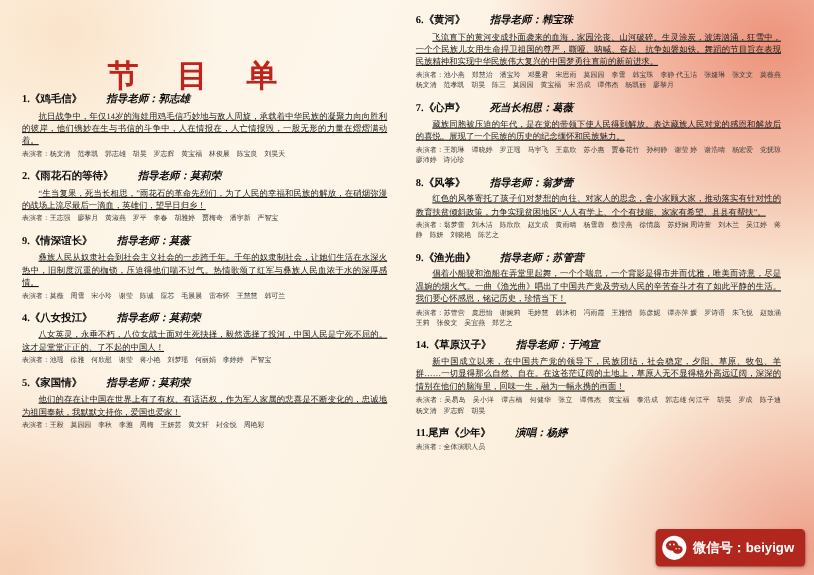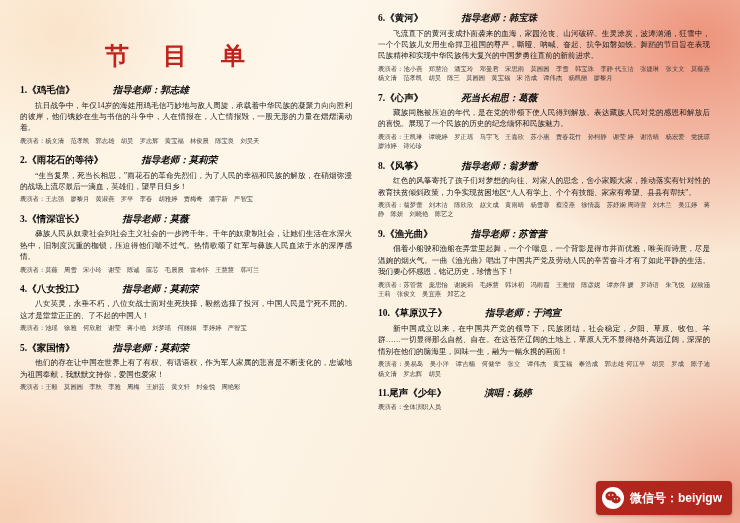--- a/index.html
+++ b/index.html
@@ -23,52 +23,53 @@
     content:"";
     position:absolute; right:0; top:0; width:240px; height:523px;
     background:
       radial-gradient(ellipse 150px 120px at 690px 120px, rgba(214,45,30,0.30), rgba(214,45,30,0) 70%),
       radial-gradient(ellipse 120px 150px at 735px 300px, rgba(220,60,35,0.22), rgba(220,60,35,0) 70%);
     pointer-events:none;
   }
 
   .title {
     position:absolute;
-    left:22px; top:40px; width:320px;
+    left:22px; top:50px; width:320px;
     text-align:center;
     font-family:"Liberation Serif", serif;
-    font-size:24px; font-weight:bold;
+    font-size:28px; font-weight:bold;
     color:#c0231c;
     letter-spacing:14px;
   }
 
   .col {
     position:absolute;
     top:0;
     width:332px;
     padding:0;
   }
   .col.left { left:20px; top:84px; }
   .col.right { left:378px; top:12px; }
 
   .item { margin-bottom:9px; }
   .item-head {
     font-size:9.5px; font-weight:bold; color:#0c0c0c;
     font-family:"Liberation Serif", serif;
-    display:flex; gap:38px; align-items:baseline;
+    display:flex; gap:22px; align-items:baseline;
     margin-bottom:2.5px;
   }
   .item-head .num-title { white-space:nowrap; }
   .item-head .director { white-space:nowrap;font-style:italic; }
   .desc {
     font-size:7.6px; line-height:1.5; color:#1a1a1a;
     text-align:justify;
     text-indent:15px;
     font-family:"Liberation Serif", serif;
     margin:0 0 2px 0;
+    text-decoration:underline;
   }
   .perf {
     font-size:6.3px; line-height:1.5; color:#3a3a3a;
     font-family:"Liberation Serif", serif;
     text-align:justify;
   }
 
   .badge {
     position:absolute;
     right:8px; bottom:8px;
@@ -113,21 +114,21 @@
       <div class="item-head">
         <span class="num-title">2.《雨花石的等待》</span>
         <span class="director">指导老师：莫莉荣</span>
       </div>
       <p class="desc">“生当复果，死当长相思，”雨花石的革命先烈们，为了人民的幸福和民族的解放，在硝烟弥漫的战场上流尽最后一滴血，英雄们，望早日归乡！</p>
       <div class="perf">表演者：王志强　廖黎月　黄淑燕　罗平　李春　胡雅婷　贾梅奇　潘宇新　严智宝</div>
     </div>
 
     <div class="item">
       <div class="item-head">
-        <span class="num-title">3.《情深谊长》</span>
+        <span class="num-title">9.《情深谊长》</span>
         <span class="director">指导老师：莫薇</span>
       </div>
       <p class="desc">彝族人民从奴隶社会到社会主义社会的一步跨千年。千年的奴隶制社会，让她们生活在水深火热中，旧制度沉重的枷锁，压迫得他们喘不过气。热情歌颂了红军与彝族人民血浓于水的深厚感情。</p>
       <div class="perf">表演者：莫薇　周雪　宋小玲　谢莹　陈诚　应芯　毛晨晨　雷布怀　王慧慧　韩可兰</div>
     </div>
 
     <div class="item">
       <div class="item-head">
         <span class="num-title">4.《八女投江》</span>
         <span class="director">指导老师：莫莉荣</span>
@@ -185,21 +186,21 @@
         <span class="num-title">9.《渔光曲》</span>
         <span class="director">指导老师：苏管营</span>
       </div>
       <p class="desc">倡着小船驶和渔船在弄堂里起舞，一个个喘息，一个背影是得市井而优雅，唯美而诗意，尽是温婉的烟火气。一曲《渔光曲》唱出了中国共产党及劳动人民的辛苦奋斗才有了如此平静的生活。我们要心怀感恩，铭记历史，珍惜当下！</p>
       <div class="perf">表演者：苏管营　庞思怡　谢婉莉　毛婷慧　韩沐初　冯雨霞　王雅惜　陈彦妮　谭亦萍
 媛　罗诗语　朱飞悦　赵致涵　王莉　张俊文　吴宜燕　郑艺之</div>
     </div>
 
     <div class="item">
       <div class="item-head">
-        <span class="num-title">10.《草原汉子》</span>
+        <span class="num-title">14.《草原汉子》</span>
         <span class="director">指导老师：于鸿宣</span>
       </div>
       <p class="desc">新中国成立以来，在中国共产党的领导下，民族团结，社会稳定，夕阳、草原、牧包、羊群……一切显得那么自然、自在。在这苍茫辽阔的土地上，草原人无不显得格外高远辽阔，深深的情别在他们的脑海里，回味一生，融为一幅永携的画面！</p>
       <div class="perf">表演者：吴易岛　吴小洋　谭吉楠　何健华　张立　谭伟杰　黄宝福　泰浩成　郭志雄
 何江平　胡昊　罗成　陈子迪　杨文清　罗志辉　胡昊</div>
     </div>
 
     <div class="item">
       <div class="item-head">
         <span class="num-title">11.尾声《少年》</span>

